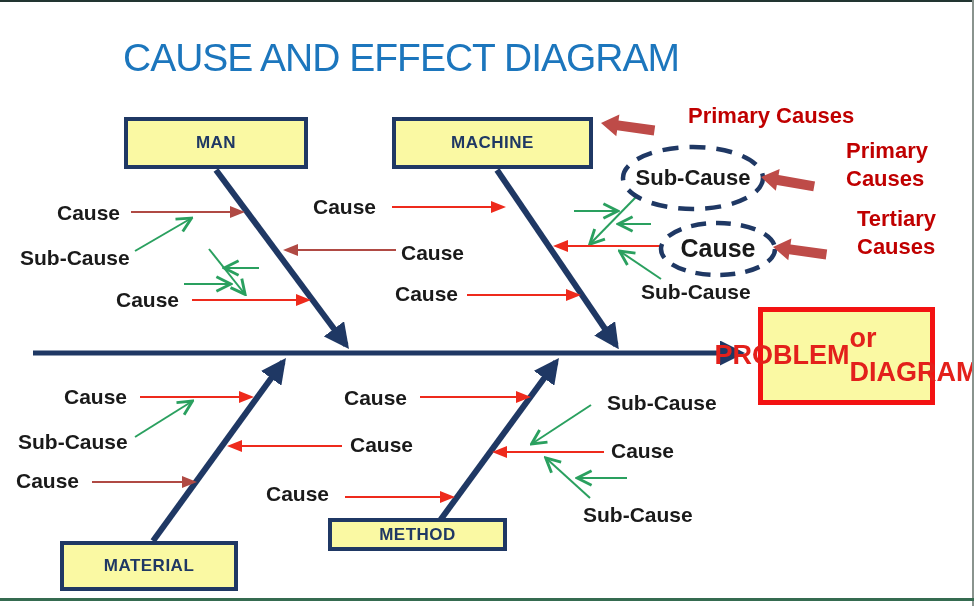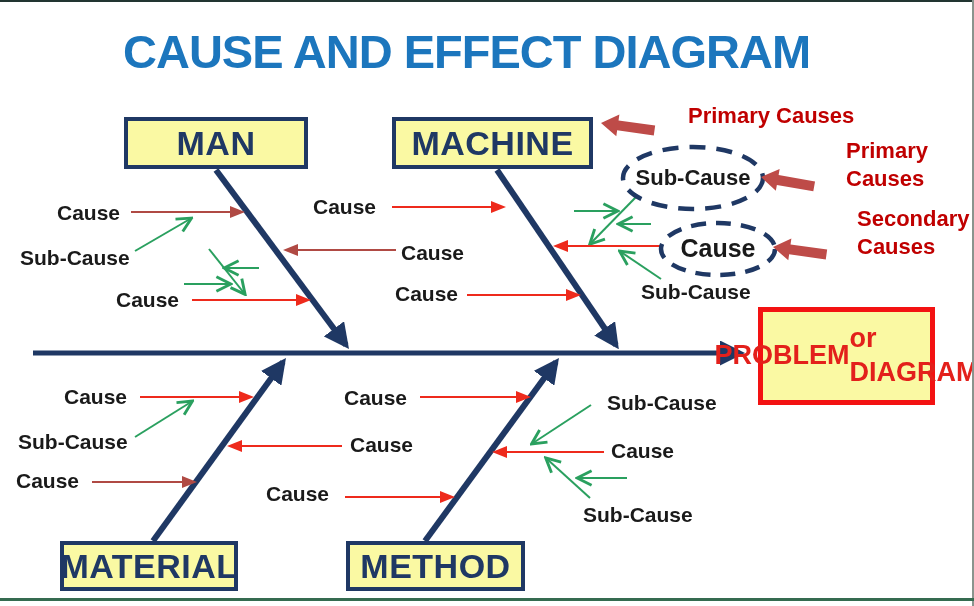--- a/index.html
+++ b/index.html
@@ -2,24 +2,24 @@
 <html style="--title-blue: #1C76BD; --navy: #1F3864; --box-yellow: #FAF9A3; --red: #EE2A1C; --brick: #B04A44; --block-arrow-red: #BE4B48; --green: #2AA05F; --annotation-red: #C00000; --problem-text-red: #E3201B; --problem-border-red: #F31212; --label-black: #1A1A1A; --frame-top: #223531; --frame-right: #8A948E; --frame-bottom: #356B50;"><head>
 <meta charset="utf-8">
 <style>
   html,body{margin:0;padding:0;background:#ffffff;}
   body{font-family:"Liberation Sans",sans-serif;}
   .canvas{position:relative;width:974px;height:606px;background:#ffffff;overflow:hidden;}
   .frame{position:absolute;}
   .frame.top{left:0;top:0;width:974px;height:2px;background:var(--frame-top);}
   .frame.right{right:0;top:0;width:2px;height:606px;background:var(--frame-right);}
   .frame.bottom{left:0;top:598px;width:974px;height:3px;background:var(--frame-bottom);}
-  .title{position:absolute;left:123px;top:24px;font-size:47px;font-weight:bold;color:var(--title-blue);letter-spacing:-1px;white-space:nowrap;}
+  .title{position:absolute;left:123px;top:36px;font-size:39px;font-weight:normal;color:var(--title-blue);letter-spacing:-1px;white-space:nowrap;}
   svg.layer{position:absolute;left:0;top:0;width:974px;height:606px;}
   .cat-box{position:absolute;box-sizing:border-box;background:var(--box-yellow);border:4px solid var(--navy);
-           display:flex;align-items:center;justify-content:center;font-weight:bold;font-size:34px;color:var(--navy);letter-spacing:0.5px;}
+           display:flex;align-items:center;justify-content:center;font-weight:bold;font-size:17px;color:var(--navy);letter-spacing:0.5px;}
   .effect-box{position:absolute;left:758px;top:307px;width:177px;height:98px;box-sizing:border-box;
               background:var(--box-yellow);border:5px solid var(--problem-border-red);
               display:flex;flex-direction:row;align-items:center;justify-content:center;
               font-weight:bold;font-size:27px;line-height:1.25;color:var(--problem-text-red);}
   .lbl{position:absolute;font-weight:bold;font-size:21px;color:var(--label-black);white-space:nowrap;}
   .ellipse-lbl{position:absolute;font-weight:bold;color:var(--label-black);text-align:center;white-space:nowrap;}
   .ann{position:absolute;font-weight:bold;font-size:22px;color:var(--annotation-red);white-space:nowrap;margin-left:28px;}
 </style>
 </head>
 <body>
@@ -92,21 +92,21 @@
 
   <div class="cat-box" style="left:124px;top:117px;width:184px;height:52px;">
     <span>MAN</span>
   </div>
   <div class="cat-box" style="left:392px;top:117px;width:201px;height:52px;">
     <span>MACHINE</span>
   </div>
   <div class="cat-box" style="left:60px;top:541px;width:178px;height:50px;">
     <span>MATERIAL</span>
   </div>
-  <div class="cat-box" style="left:328px;top:541px;width:179px;height:50px;margin-left:18px;">
+  <div class="cat-box" style="left:328px;top:518px;width:179px;height:33px;">
     <span>METHOD</span>
   </div>
 
   <div class="effect-box">
     <span>PROBLEM</span>
     <span>or DIAGRAM</span>
   </div>
 
   <div class="ellipse-lbl" style="left:633px;top:165px;width:120px;font-size:22px;">Sub-Cause</div>
   <div class="ellipse-lbl" style="left:668px;top:234px;width:100px;font-size:25px;">Cause</div>
@@ -124,19 +124,19 @@
   <div class="lbl" style="left:344px;top:386px;">Cause</div>
   <div class="lbl" style="left:350px;top:433px;">Cause</div>
   <div class="lbl" style="left:266px;top:482px;">Cause</div>
   <div class="lbl" style="left:607px;top:391px;">Sub-Cause</div>
   <div class="lbl" style="left:611px;top:439px;">Cause</div>
   <div class="lbl" style="left:583px;top:503px;">Sub-Cause</div>
 
   <div class="ann" style="left:660px;top:103px;">Primary Causes</div>
   <div class="ann" style="left:818px;top:138px;">Primary</div>
   <div class="ann" style="left:818px;top:166px;">Causes</div>
-  <div class="ann" style="left:829px;top:206px;">Secondary</div>
+  <div class="ann" style="left:829px;top:206px;">Tertiary</div>
   <div class="ann" style="left:829px;top:234px;">Causes</div>
 
   <div class="frame top"></div>
   <div class="frame right"></div>
   <div class="frame bottom"></div>
 </div>
 
 </body></html>

